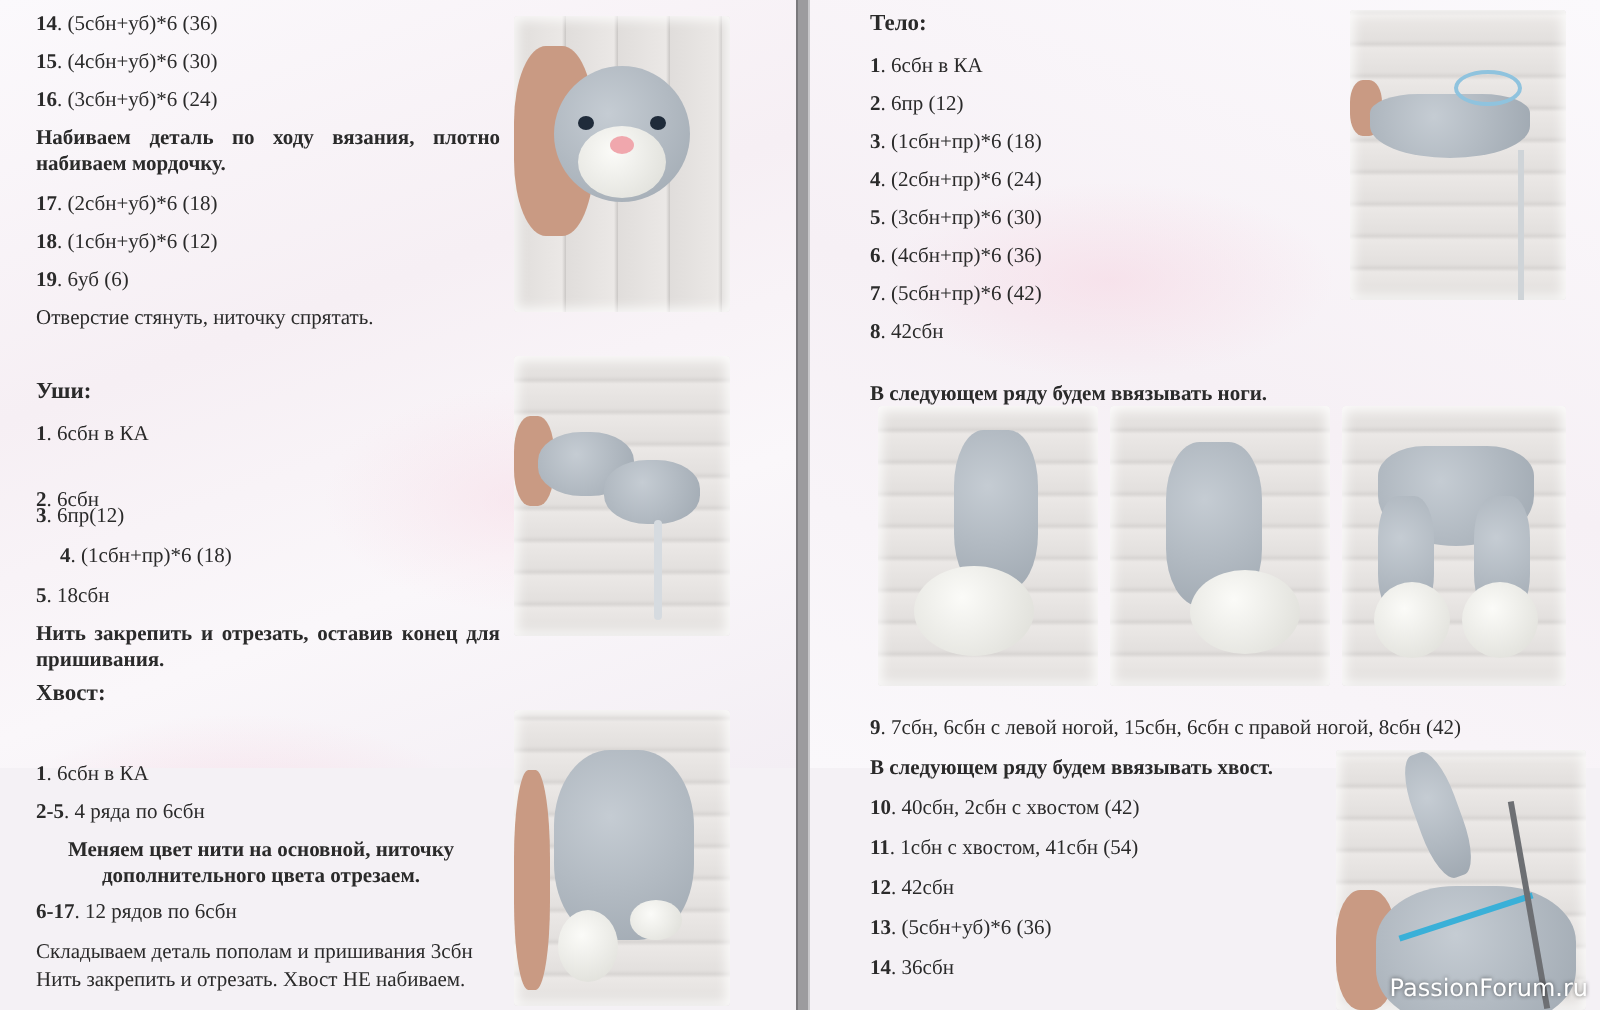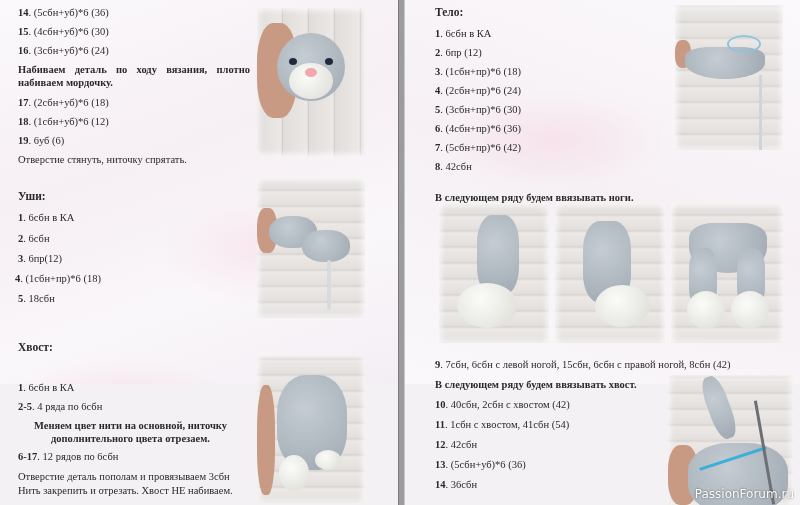--- a/index.html
+++ b/index.html
@@ -68,38 +68,39 @@
     <div class="hand" style="left:0;top:15px;width:40px;height:95px"></div>
     <div class="grey-knit" style="left:20px;top:25px;width:68px;height:68px"></div>
     <div class="white-knit" style="left:32px;top:55px;width:44px;height:36px"></div>
     <div style="position:absolute;left:48px;top:60px;width:12px;height:9px;background:#f0a7ad;border-radius:50%"></div>
     <div style="position:absolute;left:32px;top:50px;width:8px;height:7px;background:#1f2b3a;border-radius:50%"></div>
     <div style="position:absolute;left:68px;top:50px;width:8px;height:7px;background:#1f2b3a;border-radius:50%"></div>
   </div>
 
   <div class="heading" style="left:18px;top:190px">Уши:</div>
   <div class="line" style="left:18px;top:211px"><b>1</b><span>. 6сбн в КА</span></div>
-  <div class="line" style="left:18px;top:232px"><b>2</b><span>. 6сбн</span></div>
+  <div class="line" style="left:18px;top:244px"><b>2</b><span>. 6сбн</span></div>
   <div class="line" style="left:18px;top:252px"><b>3</b><span>. 6пр(12)</span></div>
-  <div class="line" style="left:15px;top:272px"><b>4</b><span>. (1сбн+пр)*6 (18)</span></div>
+  <div class="line" style="left:30px;top:272px"><b>4</b><span>. (1сбн+пр)*6 (18)</span></div>
   <div class="line" style="left:18px;top:292px"><b>5</b><span>. 18сбн</span></div>
+  <div class="para bold-para" style="left:18px;top:311px;width:232px">Нить закрепить и отрезать, оставив конец для пришивания.</div>
 
   <div class="photo" style="left:257px;top:178px;width:108px;height:140px">
     <div class="hand" style="left:0;top:30px;width:20px;height:45px"></div>
     <div class="grey-knit" style="left:12px;top:38px;width:48px;height:32px;border-radius:45%"></div>
     <div class="grey-knit" style="left:45px;top:52px;width:48px;height:32px;border-radius:45%"></div>
     <div style="position:absolute;left:70px;top:82px;width:4px;height:50px;background:#d6dbe0;border-radius:2px"></div>
   </div>
 
   <div class="heading" style="left:18px;top:341px">Хвост:</div>
   <div class="line" style="left:18px;top:381px"><b>1</b><span>. 6сбн в КА</span></div>
   <div class="line" style="left:18px;top:400px"><b>2-5</b><span>. 4 ряда по 6сбн</span></div>
   <div class="para" style="left:18px;top:419px;width:225px;text-align:center">Меняем цвет нити на основной, ниточку дополнительного цвета отрезаем.</div>
   <div class="line" style="left:18px;top:450px"><b>6-17</b><span>. 12 рядов по 6сбн</span></div>
-  <div class="line" style="left:18px;top:470px">Отверстие деталь пополам и провязываем 3сбн</div>
+  <div class="line" style="left:18px;top:470px">Складываем деталь пополам и пришивания 3сбн</div>
   <div class="line" style="left:18px;top:484px">Нить закрепить и отрезать. Хвост НЕ набиваем.</div>
 
   <div class="photo" style="left:257px;top:355px;width:108px;height:148px">
     <div class="hand" style="left:0;top:30px;width:18px;height:110px"></div>
     <div class="grey-knit" style="left:20px;top:20px;width:70px;height:95px;border-radius:40%"></div>
     <div class="white-knit" style="left:22px;top:100px;width:30px;height:36px"></div>
     <div class="white-knit" style="left:58px;top:95px;width:26px;height:20px"></div>
   </div>
 </div>
 

